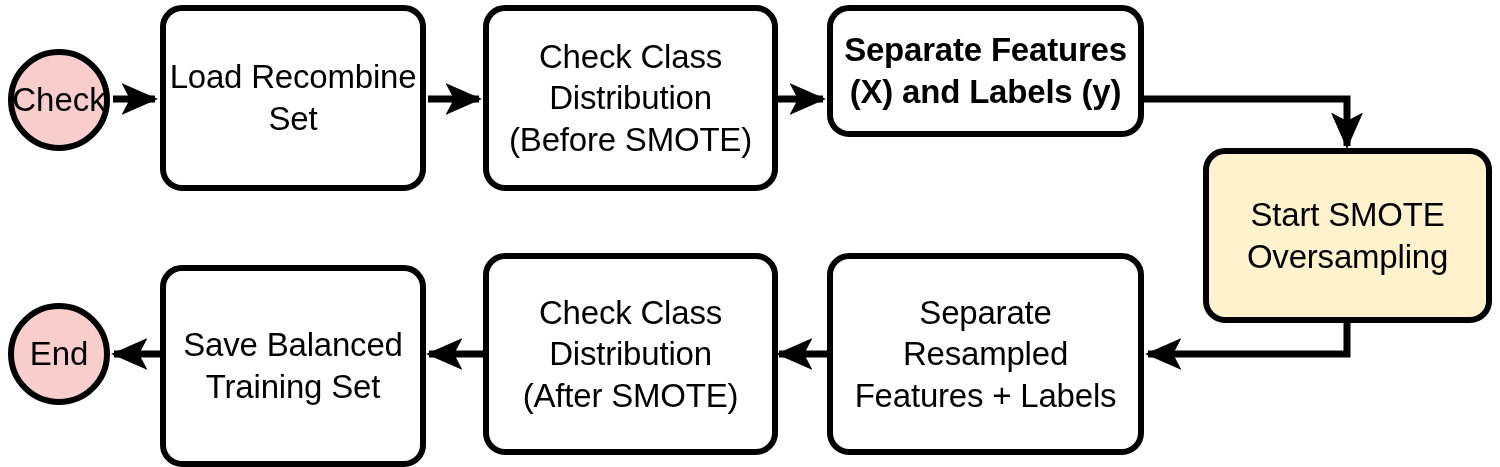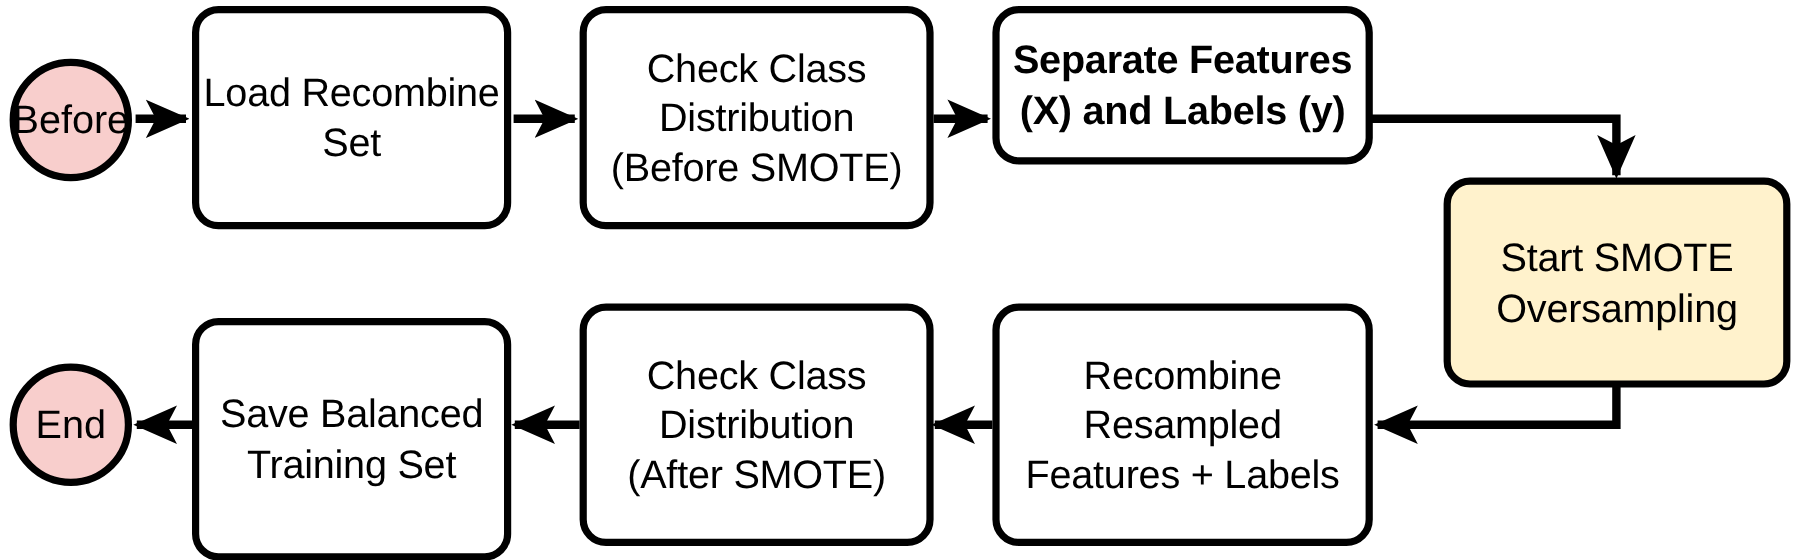--- a/index.html
+++ b/index.html
@@ -73,36 +73,36 @@
 
     <path d="M 1347 322 L 1347 354 L 1148 354" fill="none" stroke="#000000" stroke-width="7" marker-end="url(#ah)"></path>
 
     <line x1="827" y1="354" x2="779" y2="354" stroke="#000000" stroke-width="7" marker-end="url(#ah)"></line>
 
     <line x1="483" y1="354" x2="429" y2="354" stroke="#000000" stroke-width="7" marker-end="url(#ah)"></line>
 
     <line x1="160" y1="354" x2="114" y2="354" stroke="#000000" stroke-width="7" marker-end="url(#ah)"></line>
   </svg>
 
-  <div class="node terminator" style="left:8px; top:49px; width:102px; height:102px;">Before</div>
+  <div class="node terminator" style="left:8px; top:49px; width:102px; height:102px;">Check</div>
 
   <div class="node proc" style="left:160px; top:5px; width:266px; height:186px;">Load Recombine
 Set</div>
 
   <div class="node proc" style="left:483px; top:5px; width:295px; height:186px;">Check Class
 Distribution
 (Before SMOTE)</div>
 
   <div class="node proc" style="left:827px; top:5px; width:317px; height:132px;font-weight:bold;">Separate Features
 (X) and Labels (y)</div>
 
   <div class="node proc accent" style="left:1203px; top:148px; width:289px; height:175px;">Start SMOTE
 Oversampling</div>
 
-  <div class="node proc" style="left:827px; top:253px; width:317px; height:202px;">Recombine
+  <div class="node proc" style="left:827px; top:253px; width:317px; height:202px;">Separate
 Resampled
 Features + Labels</div>
 
   <div class="node proc" style="left:483px; top:253px; width:295px; height:202px;">Check Class
 Distribution
 (After SMOTE)</div>
 
   <div class="node proc" style="left:160px; top:253px; width:266px; height:202px;margin-top:12px;">Save Balanced
 Training Set</div>
 

